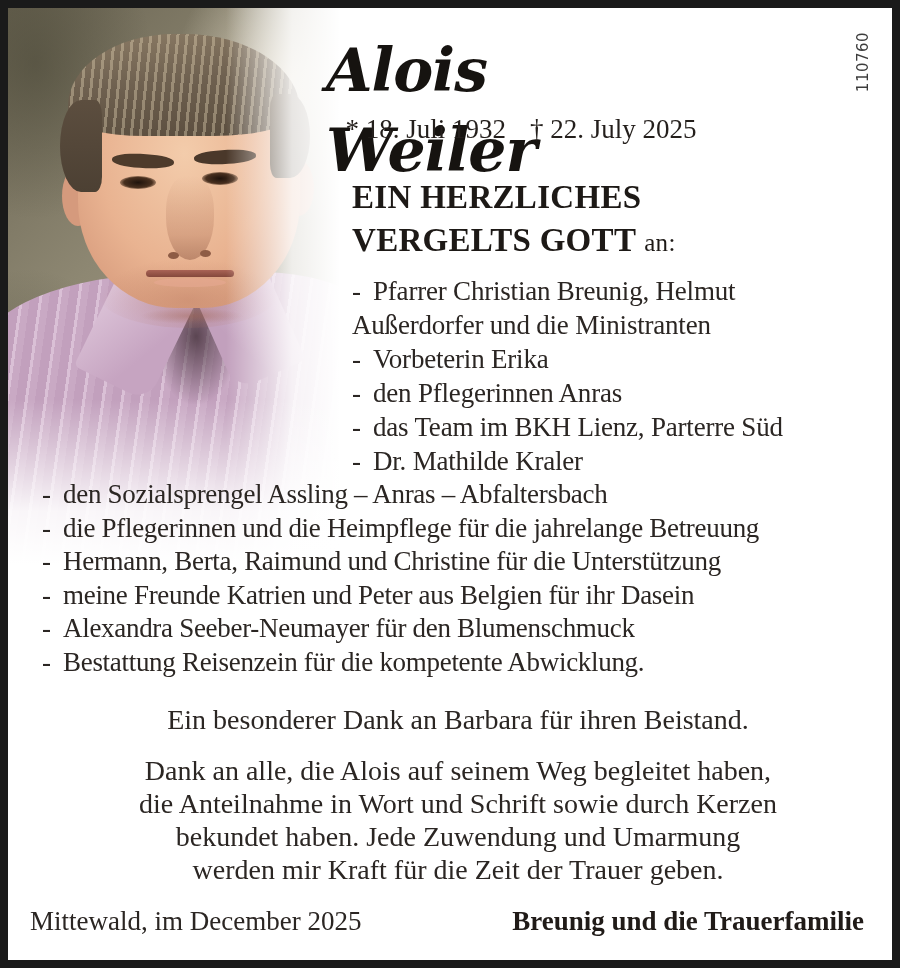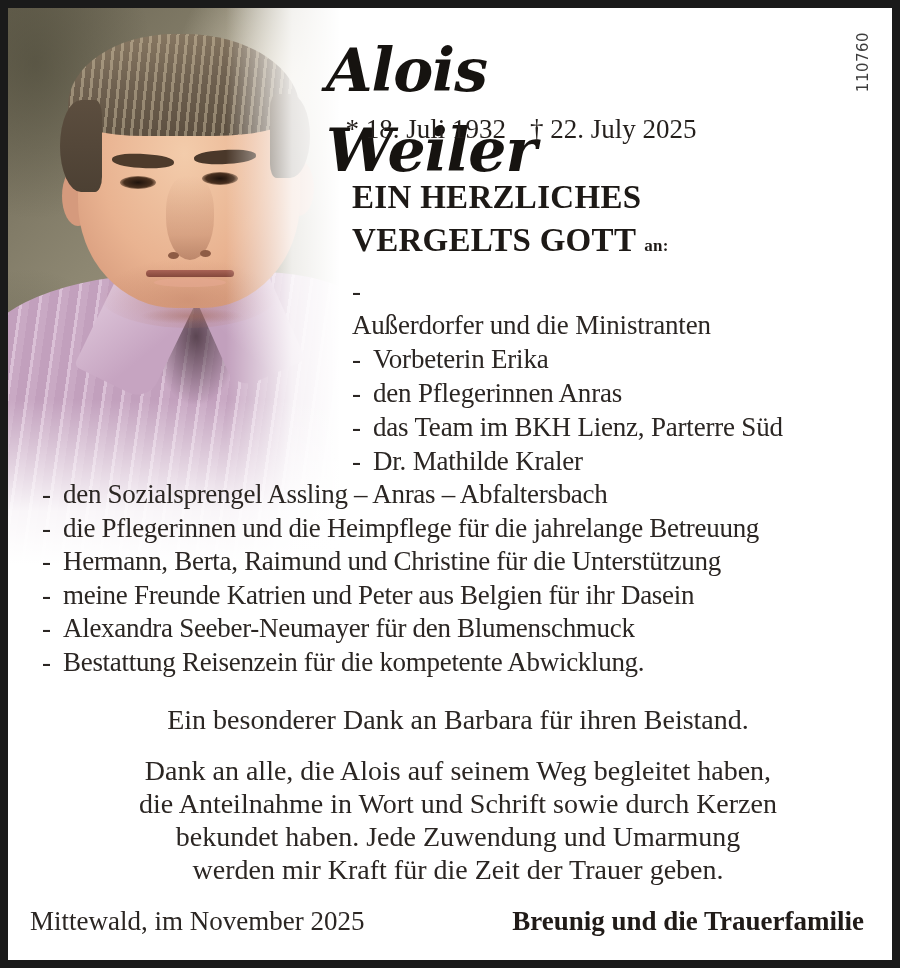--- a/index.html
+++ b/index.html
@@ -82,21 +82,21 @@
     transform:rotate(-90deg); font-family:"DejaVu Sans", sans-serif;
     font-size:15px; color:#3c3c3c; letter-spacing:.5px; text-align:center; }
   .name { position:absolute; left:318px; top:22px; width:370px; text-align:left;
     font-family:"DejaVu Serif", serif; font-style:italic; font-weight:700;
     font-size:60px; line-height:80px; color:#161310; letter-spacing:-1px; }
   .dates { position:absolute; left:318px; top:106px; width:390px;
     display:flex; justify-content:center; gap:24px;
     font-size:27px; color:#241f1c; }
   .heading { position:absolute; left:344px; top:168px;
     font-weight:700; font-size:33px; line-height:43px; color:#1d1916; letter-spacing:.3px; }
-  .heading .suffix { font-size:17px; font-weight:700; }
+  .heading .suffix { font-size:25px; font-weight:400; }
   .list-right { position:absolute; left:344px; top:266px; width:548px;
     font-size:27px; line-height:34px; letter-spacing:-0.2px; }
   .list-full { position:absolute; left:34px; top:470px; width:856px;
     font-size:27px; line-height:33.5px; letter-spacing:-0.3px; }
   .li { display:flex; }
   .li .dash { width:21px; flex:0 0 21px; }
   .special { position:absolute; left:0; top:696px; width:900px; text-align:center;
     font-size:28px; color:#2b2623; }
   .closing { position:absolute; left:0; top:746px; width:900px; text-align:center;
     font-size:28px; line-height:33px; color:#2b2623; }
@@ -150,20 +150,21 @@
     <div>EIN HERZLICHES</div>
     <div>
       <span>VERGELTS GOTT</span>
       <span class="suffix">an:</span>
     </div>
   </div>
 
   <div class="list-right">
     <div class="li">
       <span class="dash">-</span>
+      <span>Pfarrer Christian Breunig, Helmut</span>
     </div>
     <div class="cont-indent">Außerdorfer und die Ministranten</div>
     <div class="li">
       <span class="dash">-</span>
       <span>Vorbeterin Erika</span>
     </div>
     <div class="li">
       <span class="dash">-</span>
       <span>den Pflegerinnen Anras</span>
     </div>
@@ -207,17 +208,17 @@
   <div class="special">Ein besonderer Dank an Barbara für ihren Beistand.</div>
 
   <div class="closing">
     <div>Dank an alle, die Alois auf seinem Weg begleitet haben,</div>
     <div>die Anteilnahme in Wort und Schrift sowie durch Kerzen</div>
     <div>bekundet haben. Jede Zuwendung und Umarmung</div>
     <div>werden mir Kraft für die Zeit der Trauer geben.</div>
   </div>
 
   <div class="footer">
-    <span class="place-date">Mittewald, im November 2025</span>
+    <span class="place-date">Mittewald, im December 2025</span>
     <span class="signature">Breunig und die Trauerfamilie</span>
   </div>
 
 </div>
 
 </body></html>

